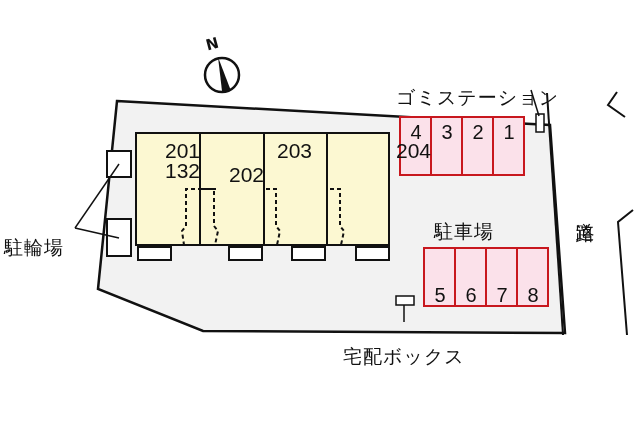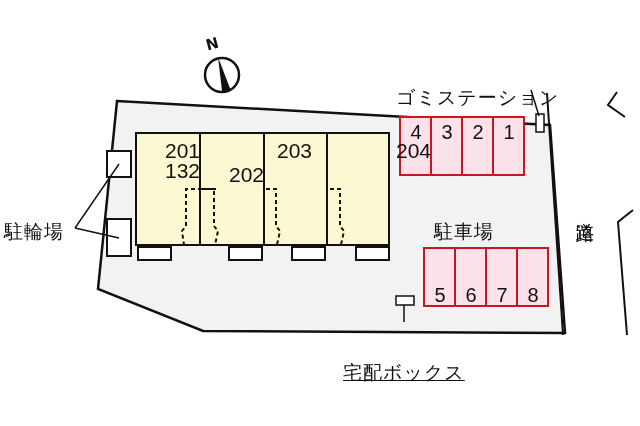--- a/index.html
+++ b/index.html
@@ -68,24 +68,24 @@
   <rect x="536" y="114" width="8" height="18" fill="#fff" stroke="#111" stroke-width="1.5"></rect>
   <line x1="531" y1="90" x2="539" y2="116" stroke="#111" stroke-width="1.5"></line>
 
   <rect x="396" y="296" width="18" height="9" fill="#fff" stroke="#111" stroke-width="1.5"></rect>
   <line x1="404" y1="305" x2="404" y2="322" stroke="#111" stroke-width="1.5"></line>
 </svg>
 
 <div class="lbl" style="left:206px;top:37px;font-size:15px;font-weight:bold;transform:rotate(-15deg);">N</div>
 
 <div class="lbl jp" style="left:396px;top:68px;">ゴミステーション</div>
-<div class="lbl jp" style="left:4px;top:202px;">駐輪場</div>
+<div class="lbl jp" style="left:4px;top:218px;">駐輪場</div>
 <div class="lbl jp" style="left:434px;top:202px;">駐車場</div>
 <div class="lbl jp vert" style="left:576px;top:188px;">道路</div>
-<div class="lbl jp" style="left:343px;top:343px;text-decoration:underline;">宅配ボックス</div>
+<div class="lbl jp" style="left:343px;top:327px;">宅配ボックス</div>
 
 <div class="unit-label" style="left:138px;top:141px;width:62px;">
   <div>201</div>
   <div>132</div>
 </div>
 <div class="unit-label" style="left:200px;top:141px;width:64px;margin-top:24px;">
   <div>202</div>
 </div>
 <div class="unit-label" style="left:264px;top:141px;width:48px;">
   <div>203</div>

